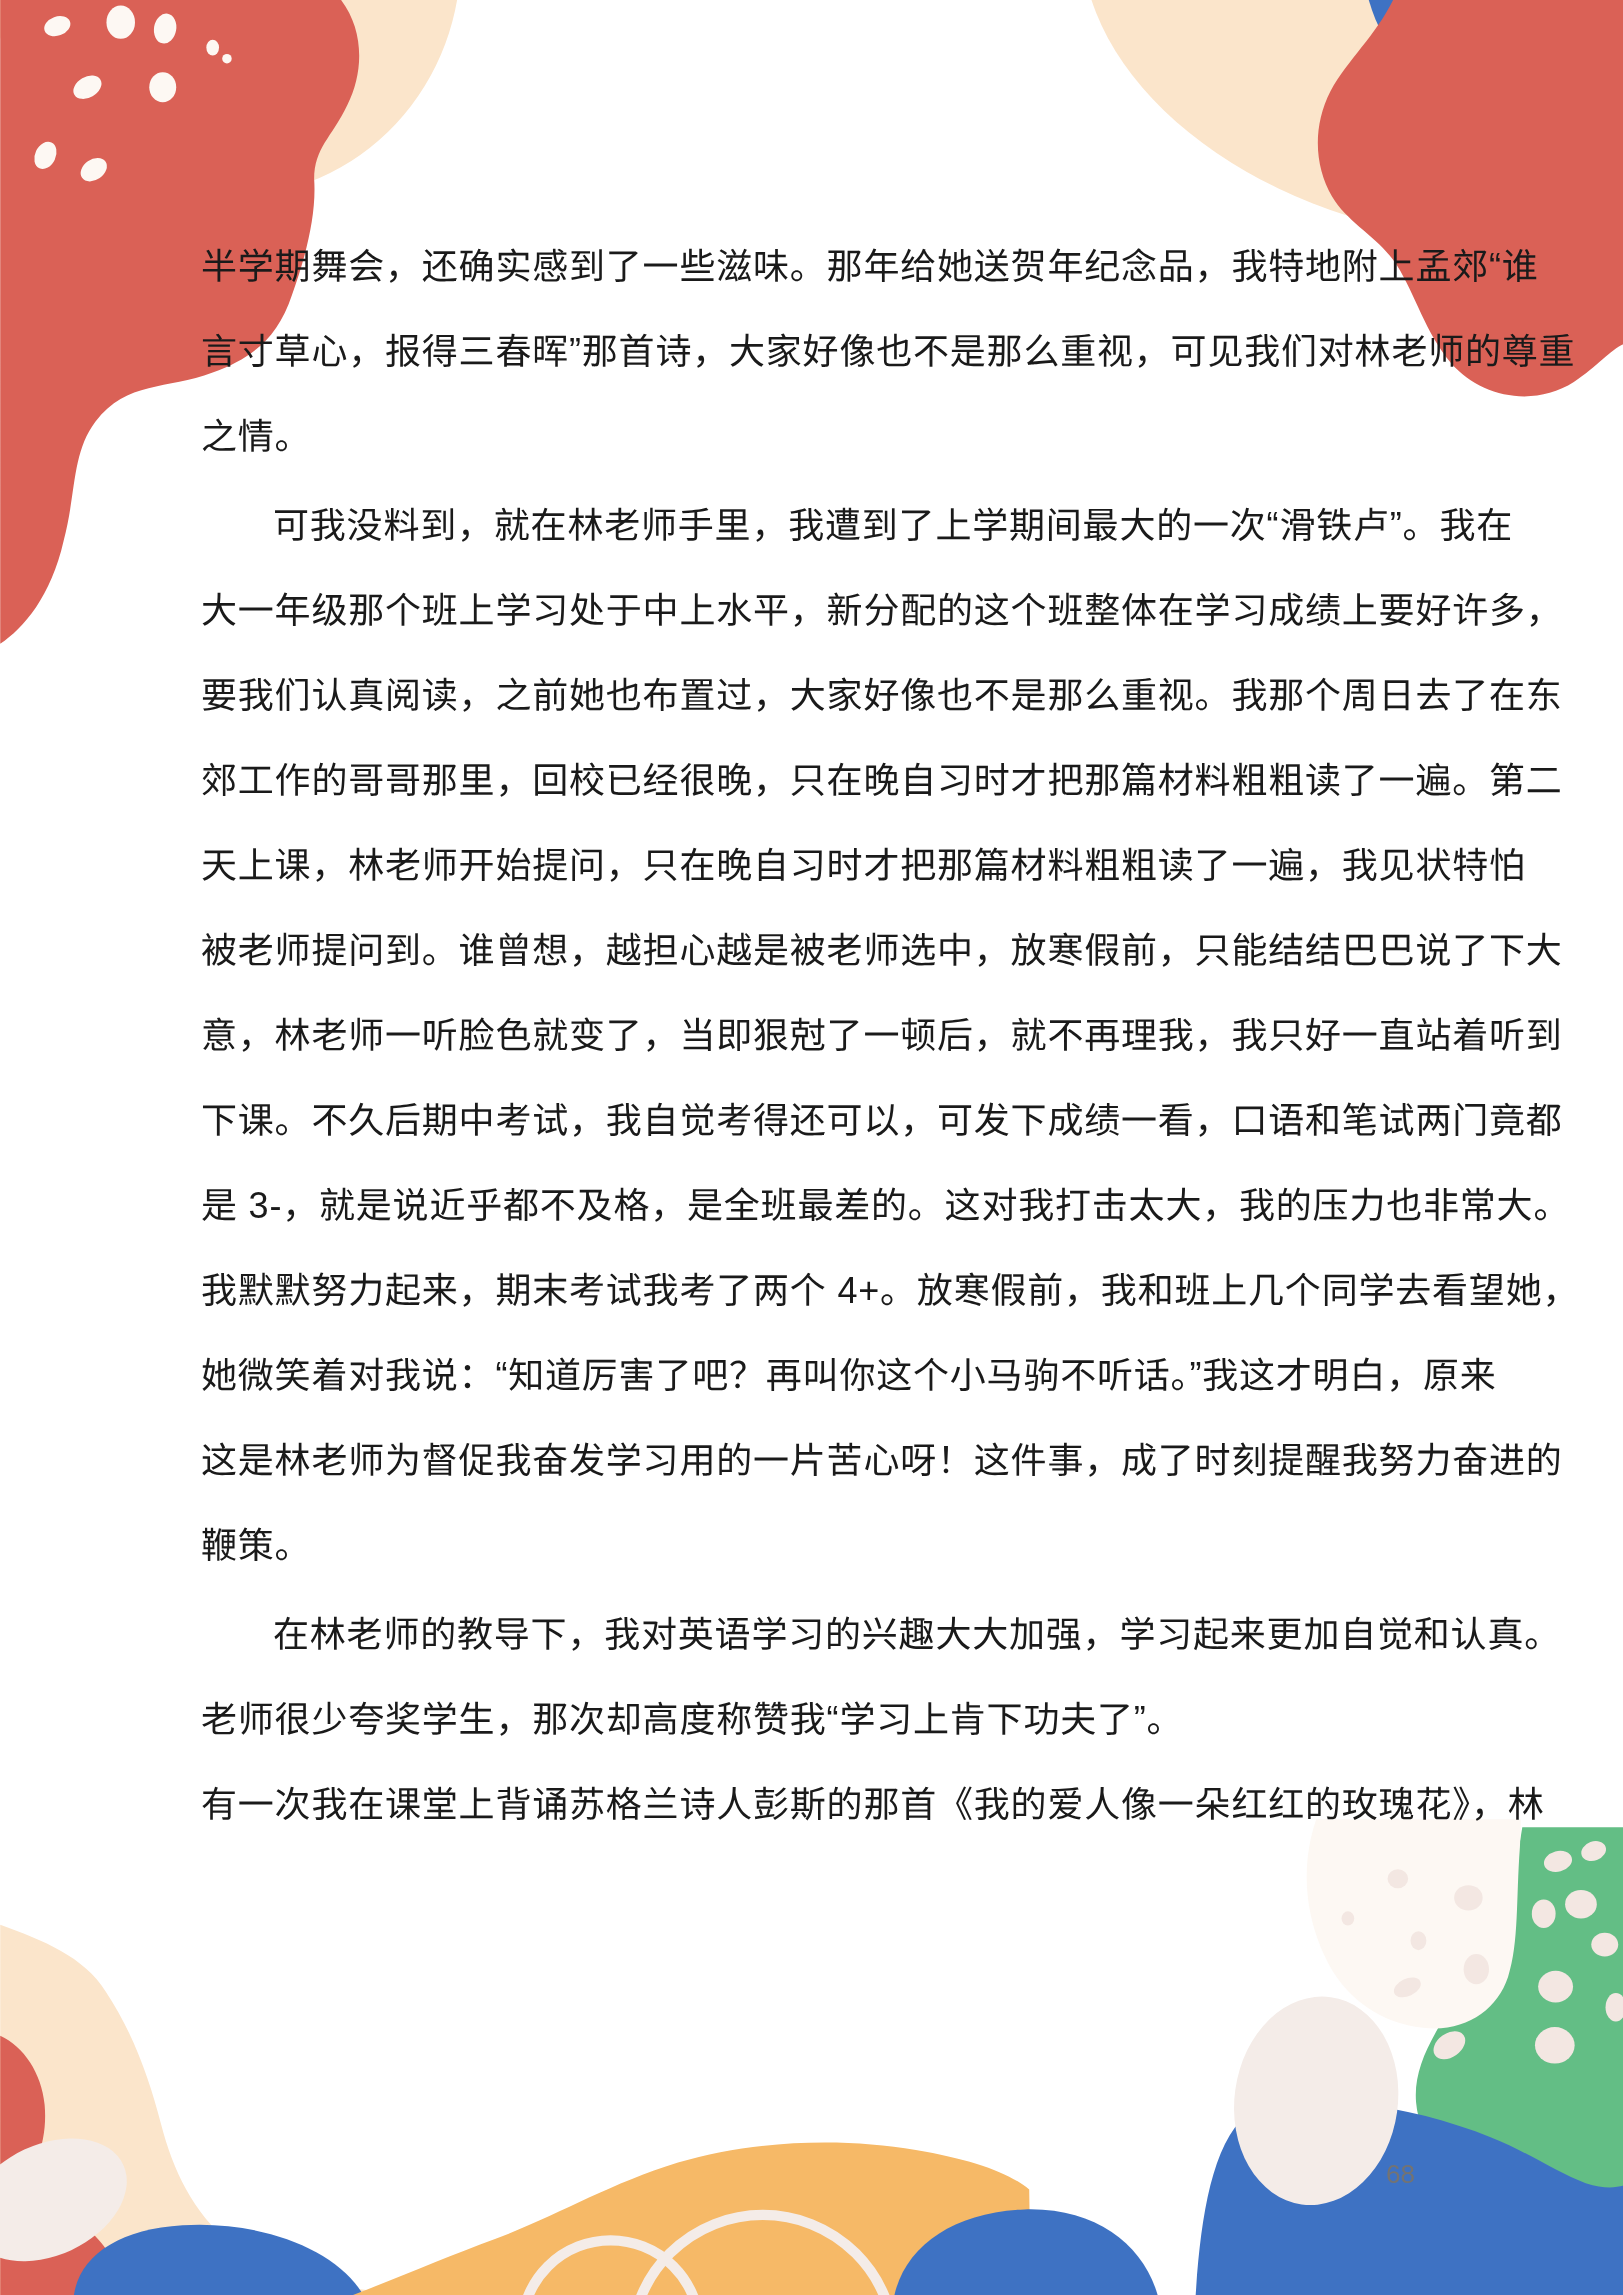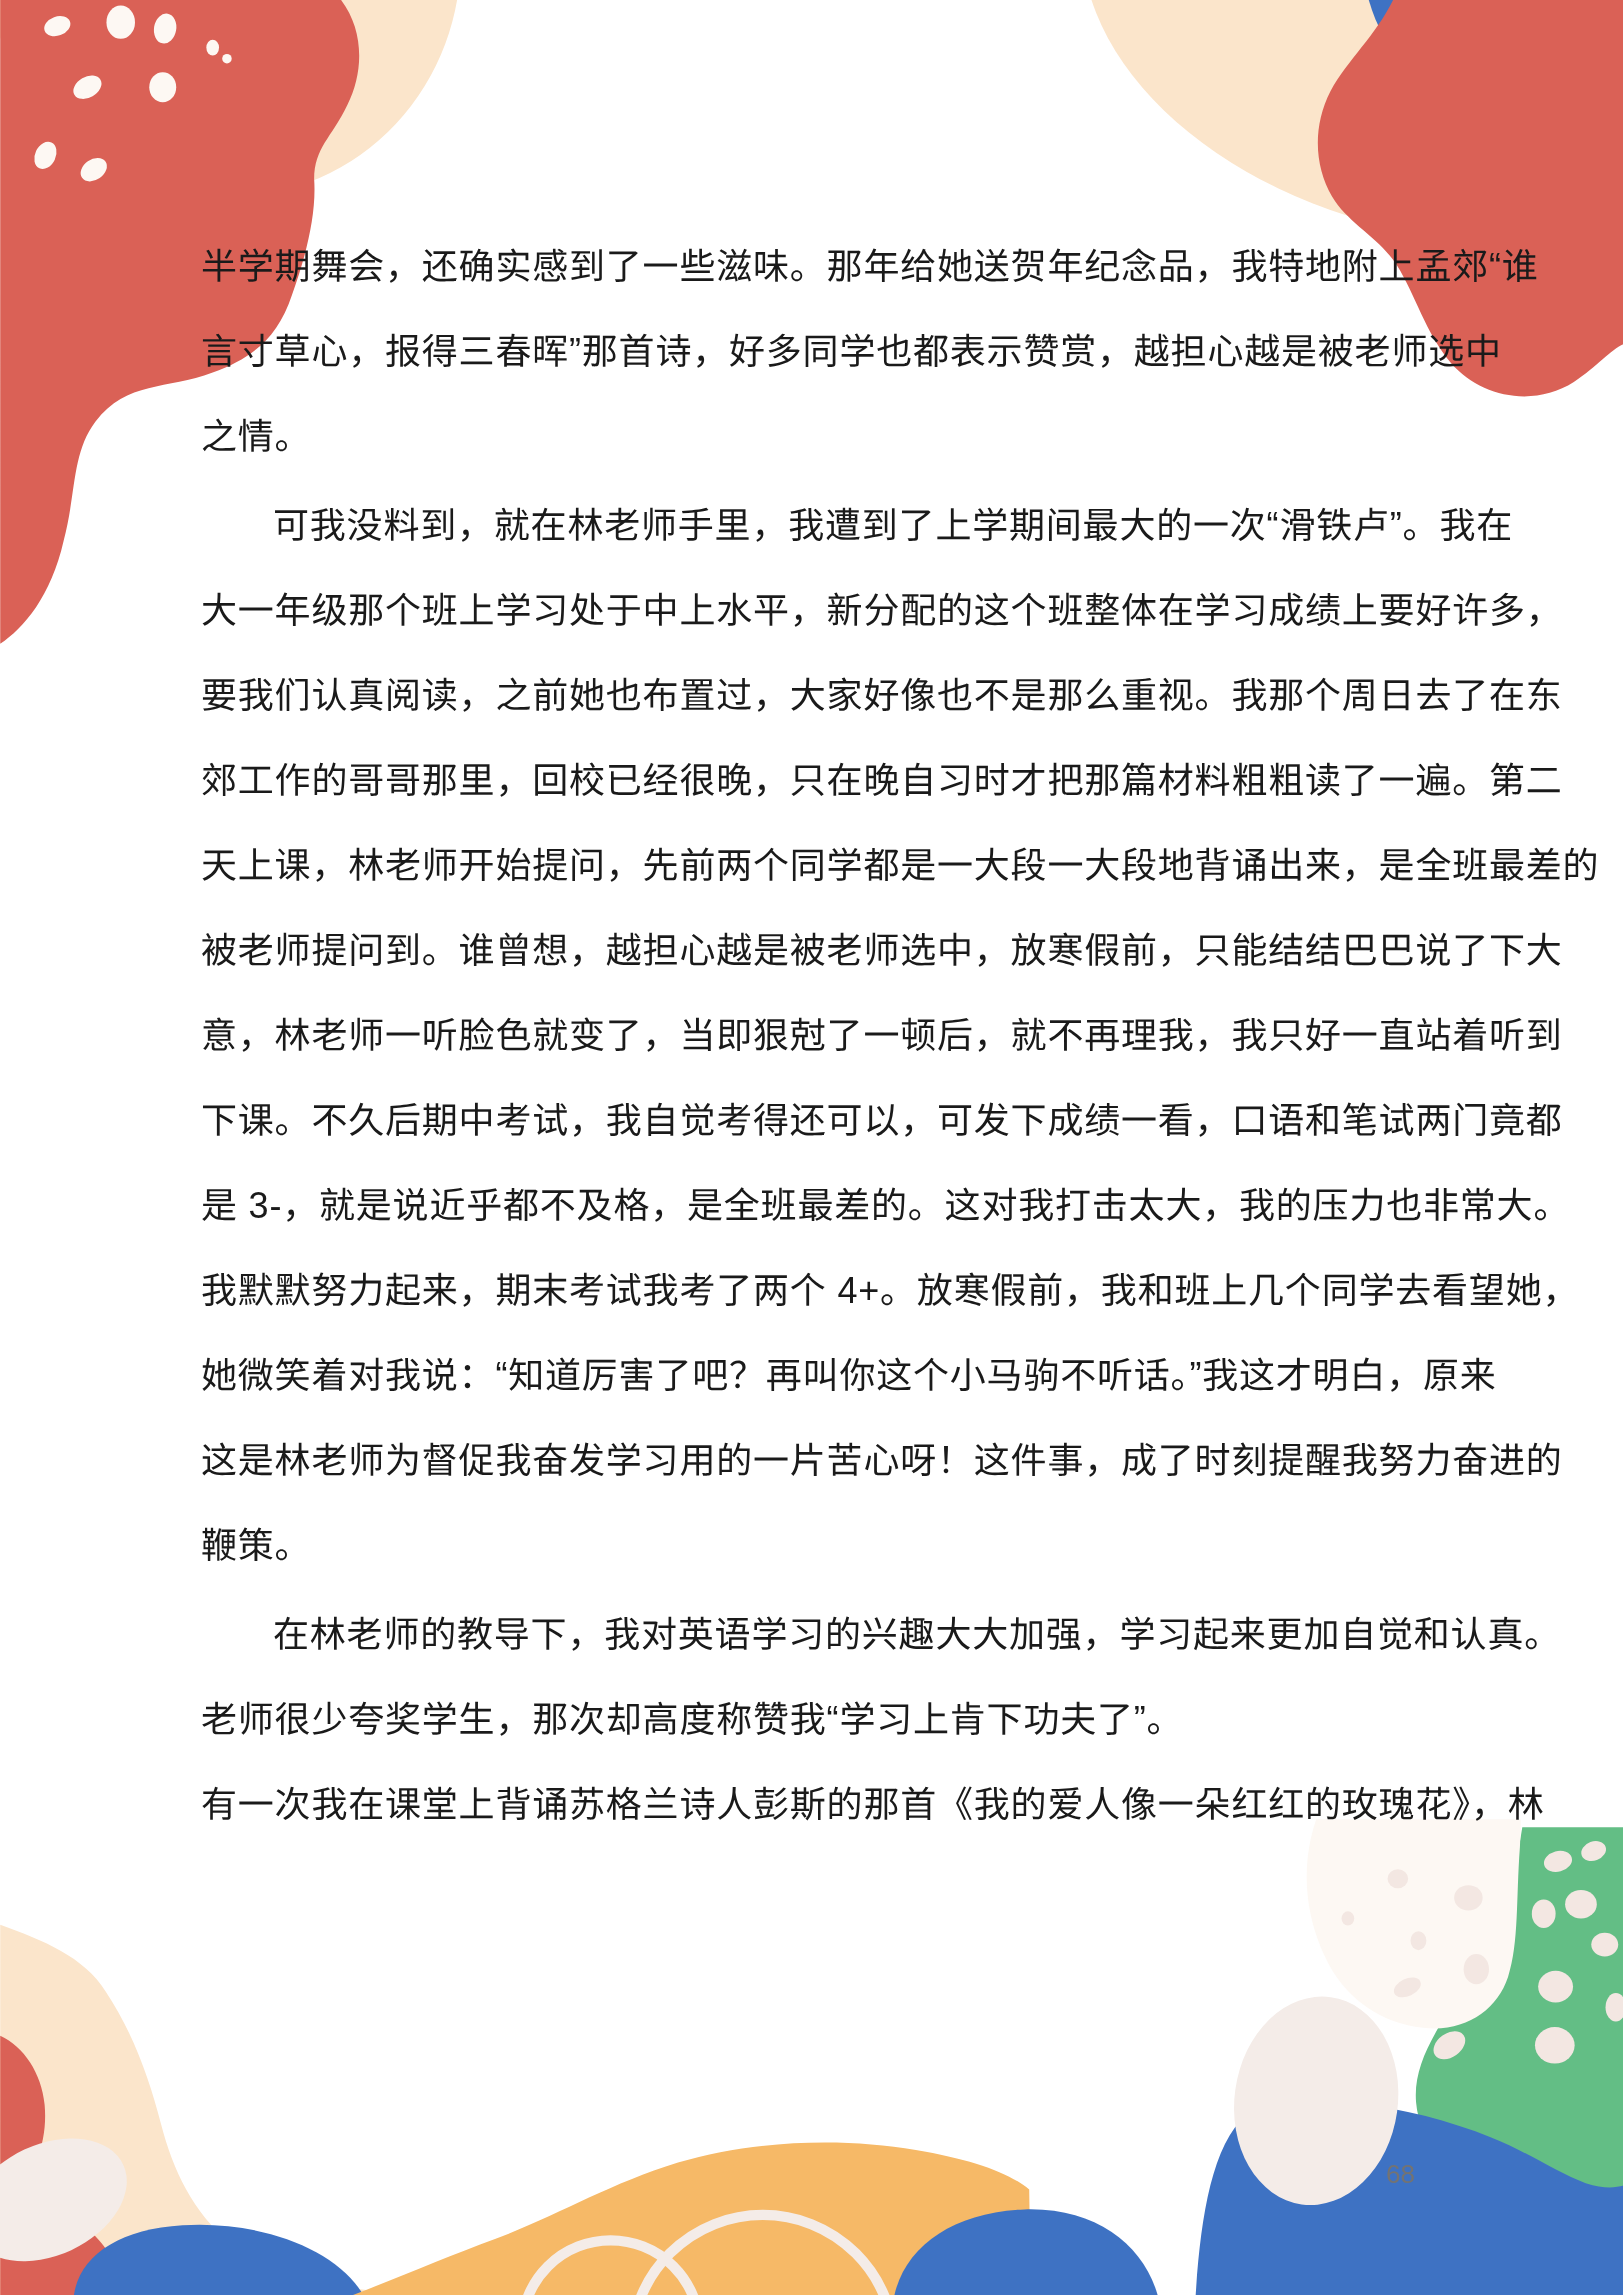--- a/index.html
+++ b/index.html
@@ -134,29 +134,29 @@
            C 1770,2660 1830,2676 1880,2696
            C 1930,2716 1962,2740 2000,2754
            C 2022,2761 2036,2760 2048,2757
            L 2048,2895 Z" fill="#3E72C3"></path>
   <ellipse cx="1660" cy="2650" rx="103" ry="132" transform="rotate(8 1660 2650)" fill="#F4ECE8"></ellipse>
 </svg>
 
 <div class="text-block">
     <div class="para">
       <div class="line">半学期舞会，还确实感到了一些滋味。那年给她送贺年纪念品，我特地附上孟郊“谁</div>
-      <div class="line">言寸草心，报得三春晖”那首诗，好多同学也都表示赞赏，越担心越是被老师选中</div>
+      <div class="line">言寸草心，报得三春晖”那首诗，大家好像也不是那么重视，可见我们对林老师的尊重</div>
       <div class="line para-end">之情。</div>
     </div>
     <div class="para indent">
       <div class="line">可我没料到，就在林老师手里，我遭到了上学期间最大的一次“滑铁卢”。我在</div>
       <div class="line">大一年级那个班上学习处于中上水平，新分配的这个班整体在学习成绩上要好许多，</div>
       <div class="line">要我们认真阅读，之前她也布置过，大家好像也不是那么重视。我那个周日去了在东</div>
       <div class="line">郊工作的哥哥那里，回校已经很晚，只在晚自习时才把那篇材料粗粗读了一遍。第二</div>
-      <div class="line">天上课，林老师开始提问，先前两个同学都是一大段一大段地背诵出来，是全班最差的</div>
+      <div class="line">天上课，林老师开始提问，只在晚自习时才把那篇材料粗粗读了一遍，我见状特怕</div>
       <div class="line">被老师提问到。谁曾想，越担心越是被老师选中，放寒假前，只能结结巴巴说了下大</div>
       <div class="line">意，林老师一听脸色就变了，当即狠尅了一顿后，就不再理我，我只好一直站着听到</div>
       <div class="line">下课。不久后期中考试，我自觉考得还可以，可发下成绩一看，口语和笔试两门竟都</div>
       <div class="line">是 3-，就是说近乎都不及格，是全班最差的。这对我打击太大，我的压力也非常大。</div>
       <div class="line">我默默努力起来，期末考试我考了两个 4+。放寒假前，我和班上几个同学去看望她，</div>
       <div class="line">她微笑着对我说：“知道厉害了吧？再叫你这个小马驹不听话。”我这才明白，原来</div>
       <div class="line">这是林老师为督促我奋发学习用的一片苦心呀！这件事，成了时刻提醒我努力奋进的</div>
       <div class="line para-end">鞭策。</div>
     </div>
     <div class="para indent">

